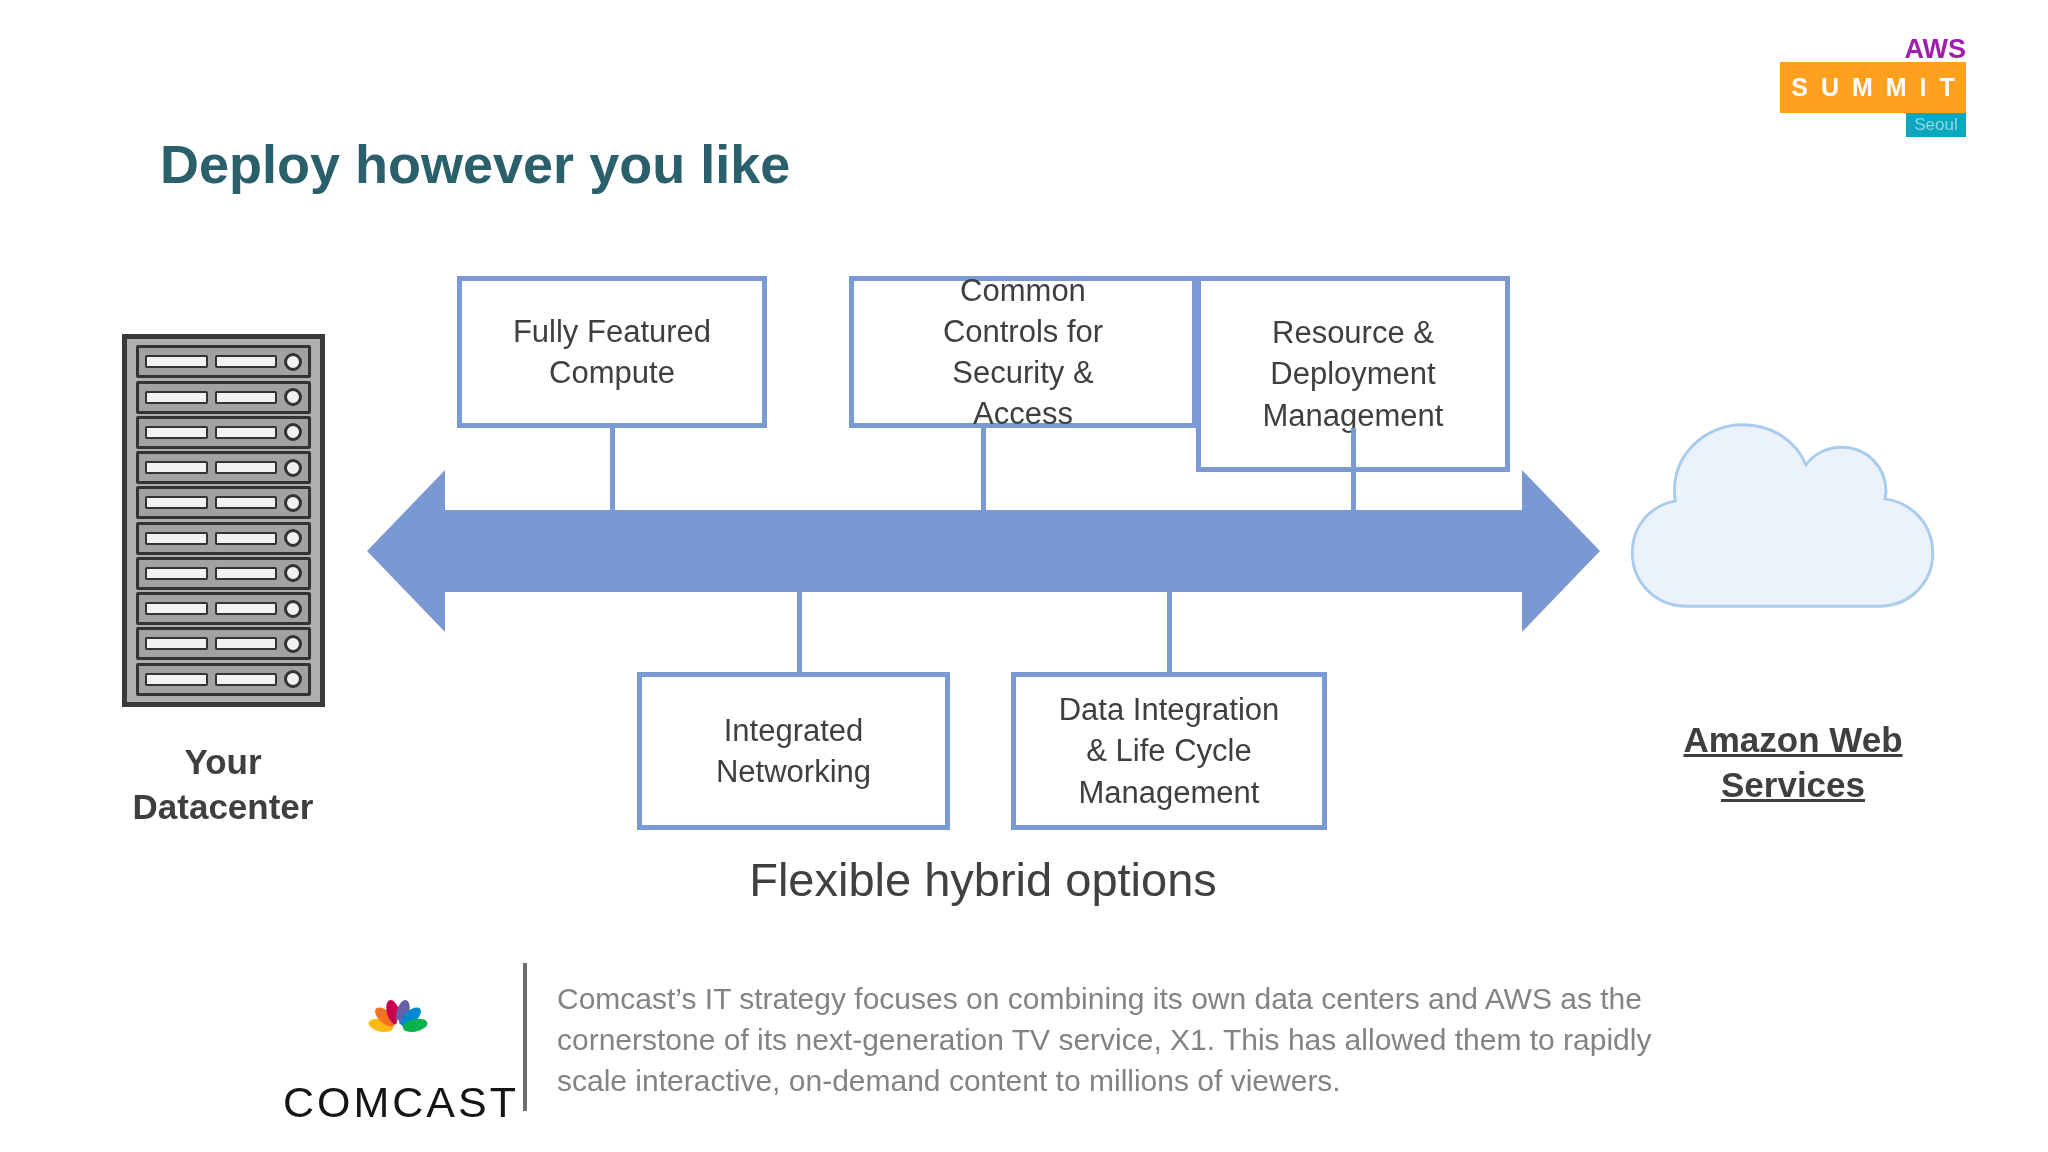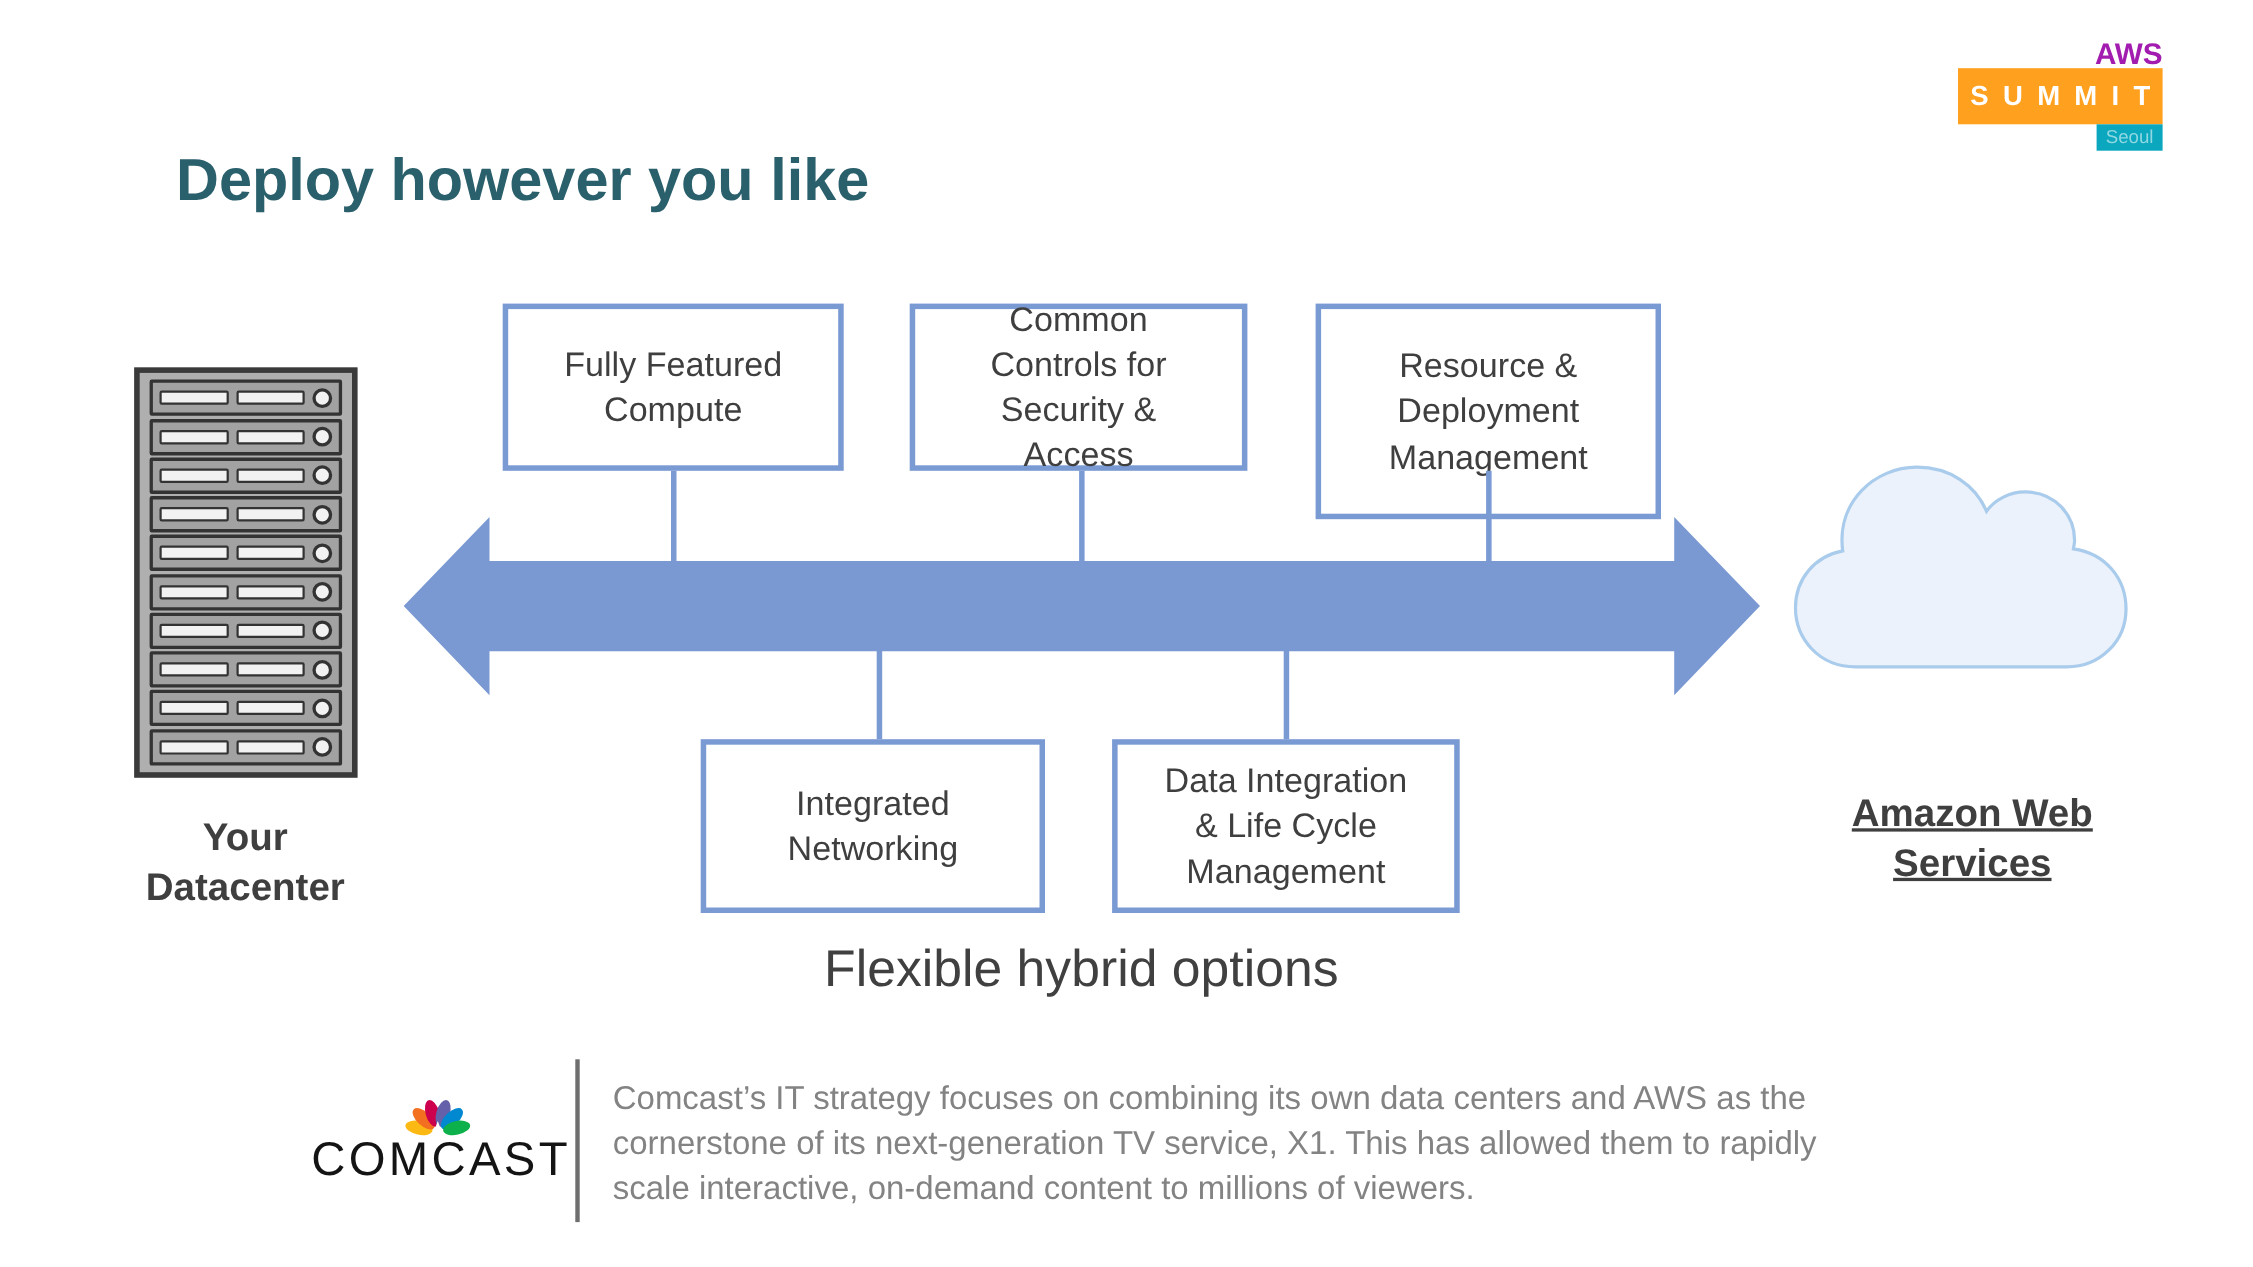--- a/index.html
+++ b/index.html
@@ -29,21 +29,21 @@
 
   
   .node-label{font-size:35px;font-weight:bold;color:#3F3F3F;text-align:center;line-height:1.28;white-space:pre-line;}
   #label-datacenter{left:97px;top:740px;width:252px;}
   #label-aws{left:1640px;top:718px;width:306px;text-decoration:underline;}
 
   
   .dbox{border:5px solid #7A9AD4;background:#ffffff;color:#3F3F3F;font-size:31px;line-height:1.33;
         display:flex;align-items:center;justify-content:center;text-align:center;white-space:pre-line;overflow:visible;}
   #tbox1{left:457px;top:276px;width:310px;height:152px;}
-  #tbox2{left:827px;top:276px;width:307px;height:152px;}
+  #tbox2{left:849px;top:276px;width:348px;height:152px;}
   #tbox3{left:1196px;top:276px;width:314px;height:196px;}
   #bbox1{left:637px;top:672px;width:313px;height:158px;}
   #bbox2{left:1011px;top:672px;width:316px;height:158px;}
 
   
   .vline{width:5px;background:#7A9AD4;}
   #vt1{left:610px;top:428px;height:84px;}
   #vt2{left:981px;top:428px;height:84px;}
   #vt3{left:1351px;top:428px;height:84px;}
   #vb1{left:797px;top:590px;height:86px;}
@@ -53,21 +53,21 @@
   #arrow{left:367px;top:470px;width:1233px;height:162px;}
 
   
   #cloud{left:1625px;top:415px;width:315px;height:200px;}
 
   
   #caption{left:633px;top:852px;width:700px;text-align:center;font-size:47px;color:#404040;}
 
   
   #peacock{left:368px;top:988px;width:60px;height:42px;overflow:visible;}
-  #comcast-word{left:283px;top:1030px;width:230px;text-align:center;font-size:43px;font-weight:500;
+  #comcast-word{left:283px;top:1078px;width:230px;text-align:center;font-size:43px;font-weight:500;
                 color:#141414;letter-spacing:3px;}
   #footer-divider{left:523px;top:963px;width:4px;height:148px;background:#6E6E6E;}
   #quote{left:557px;top:978px;width:1165px;font-size:30px;color:#838383;line-height:1.37;}
 </style>
 </head>
 <body>
 
 <div class="abs" id="title">Deploy however you like</div>
 
 <div>

